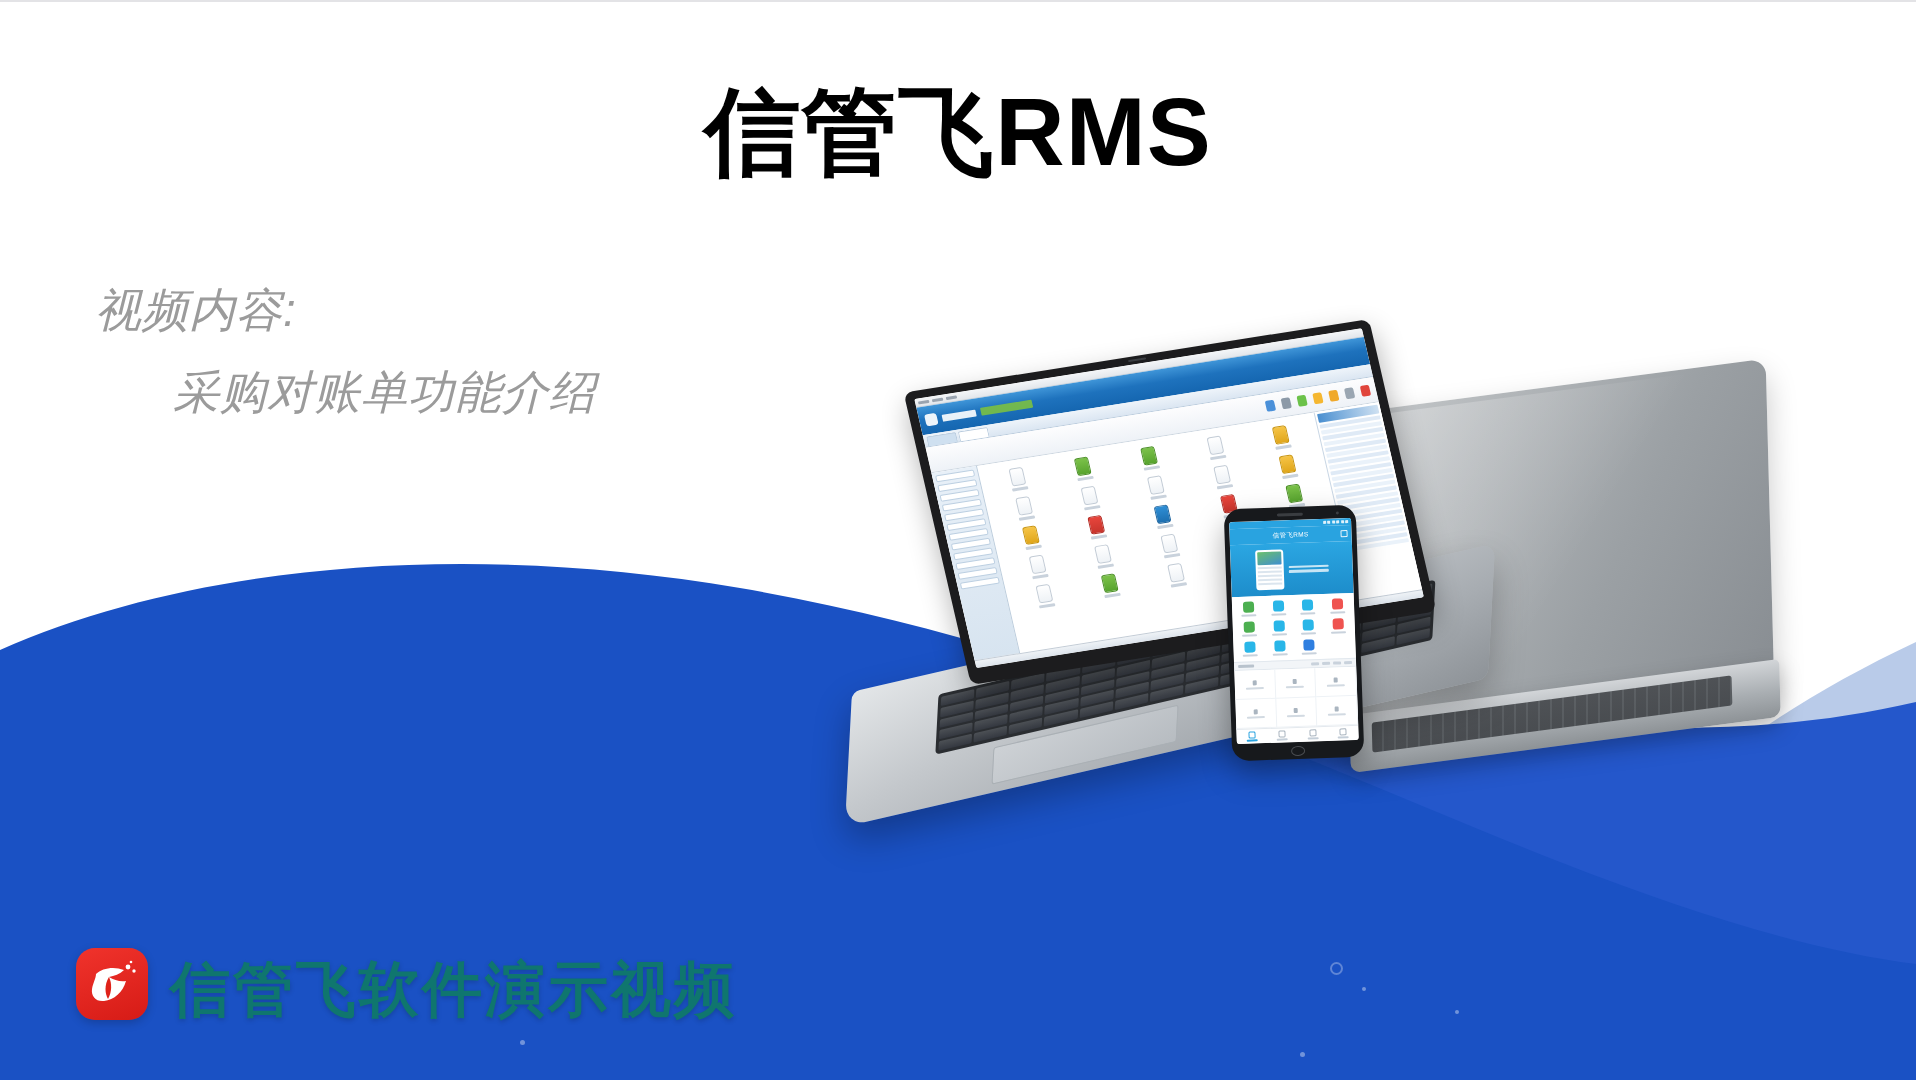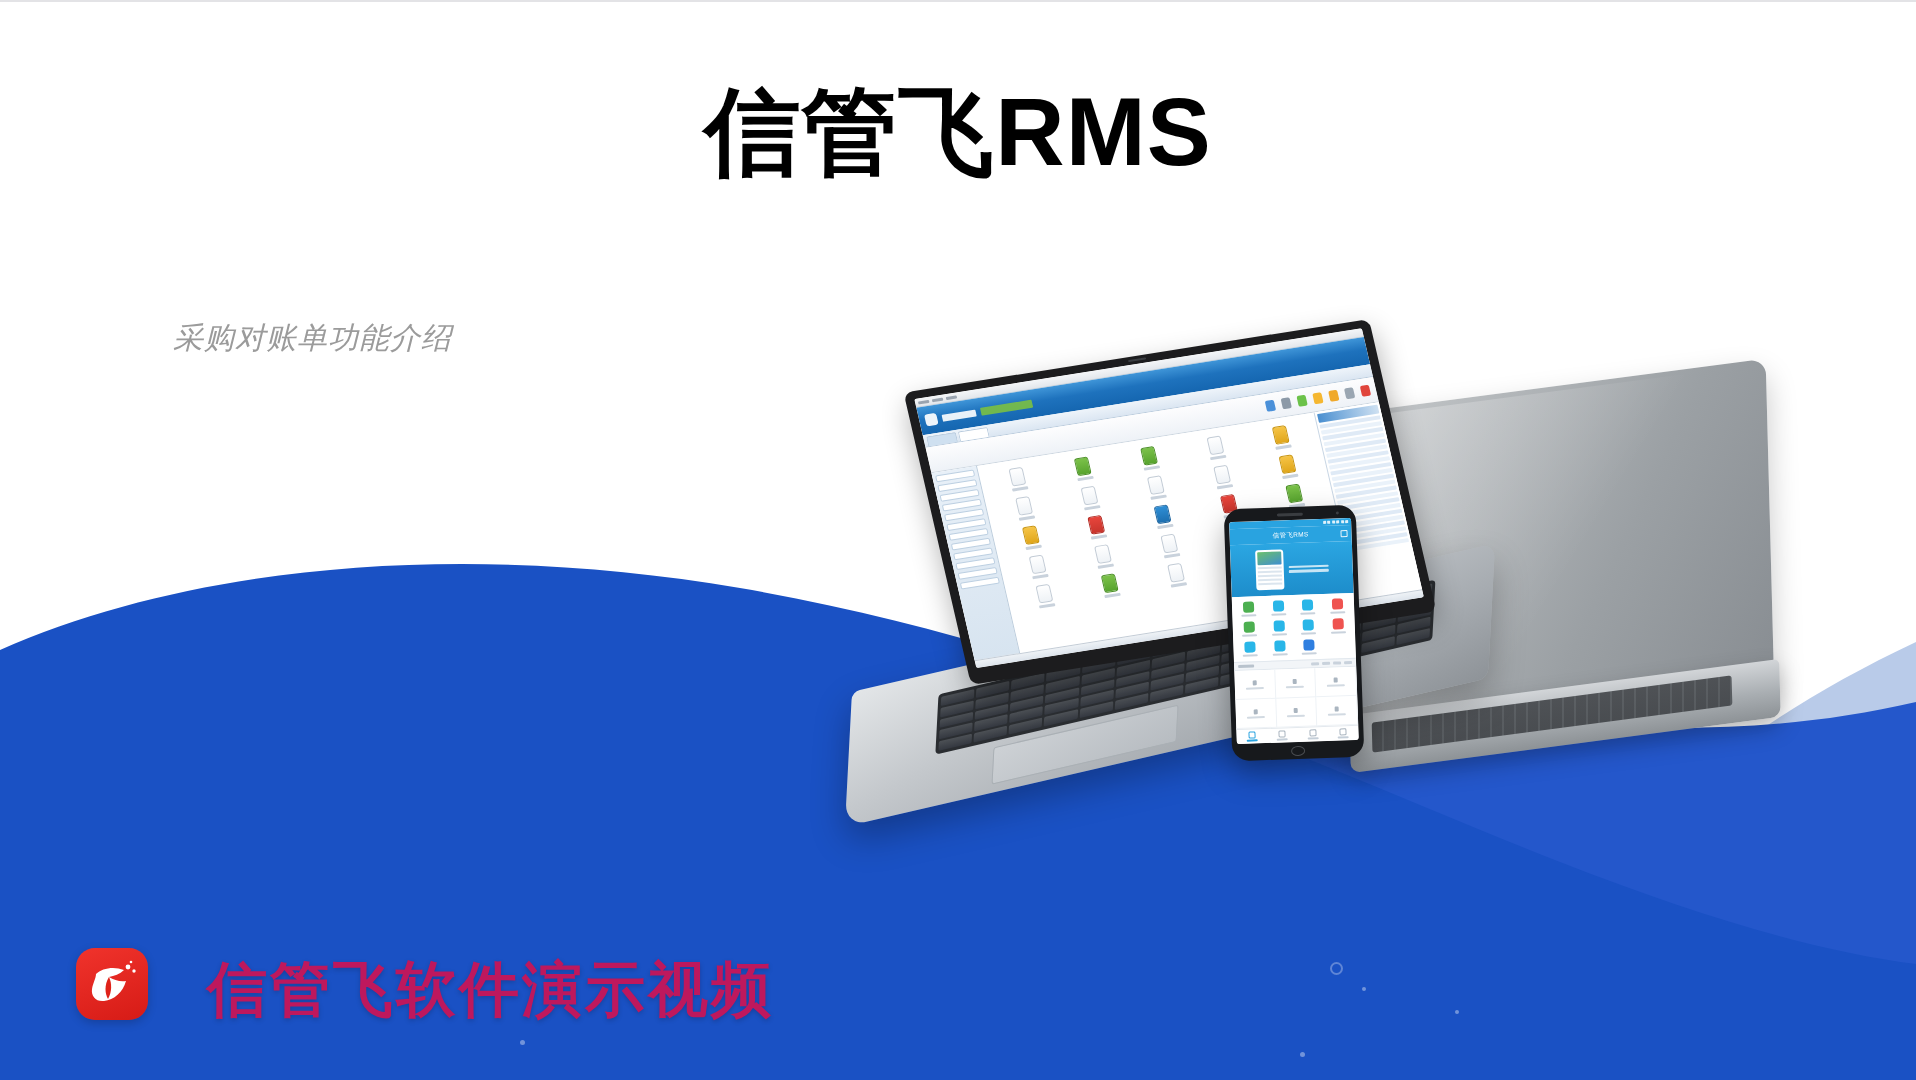--- a/index.html
+++ b/index.html
@@ -38,21 +38,21 @@
 
   
   #subtitle-block {
     position:absolute;
     left:95px; top:285px;
     color:#9b9b9b;
     font-style:italic;
     font-weight:500;
   }
   .sub-line1 { font-size:46px; line-height:1.0; letter-spacing:1px; }
-  .sub-line2 { font-size:30px; line-height:1.0; letter-spacing:1px; margin-top:36px; margin-left:78px; }
+  .sub-line2 { font-size:46px; line-height:1.0; letter-spacing:1px; margin-top:36px; margin-left:78px; }
 
   
   #devices { position:absolute; left:880px; top:385px; width:1036px; height:560px; }
 
   
   .back-laptop {
     position:absolute; left:450px; top:0px;
     width:440px; height:330px;
     background:linear-gradient(118deg,#c9ccce 0%,#b2b6b9 30%,#9ba0a4 62%,#888d92 100%);
     border-radius:10px 16px 8px 8px;
@@ -232,24 +232,23 @@
 
   #brand-logo{
     width:72px;height:72px;border-radius:19px;
     background:linear-gradient(160deg,#f0332c,#d61b16);
     position:relative;flex:none;
     box-shadow:0 3px 10px rgba(0,0,0,.2);
   }
   #brand-logo svg{position:absolute;left:0;top:0;}
 
   #brand-text{
-    font-size:60px;font-weight:bold;color:#be185d;
+    font-size:60px;font-weight:bold;color:#0f766e;
     letter-spacing:3px;line-height:1;white-space:nowrap;
     text-shadow:0 2px 5px rgba(0,0,0,.18);
-    margin-left:37px;
   }
   #tagline{
     font-size:25px;font-weight:bold;font-style:italic;
     color:#f2e318;letter-spacing:.5px;white-space:nowrap;
     padding-bottom:6px;
   }
 
   
   .dot{position:absolute;border-radius:50%;background:rgba(255,255,255,.38);}
   .ring{position:absolute;border-radius:50%;border:2px solid rgba(255,255,255,.30);}
@@ -264,20 +263,21 @@
     <path d="M1916,640 L1916,1080 L1470,1080 C1520,930 1660,760 1916,640 Z" fill="#b9cbe9"></path>
 
     <path d="M0,700 C320,640 700,610 1080,660 C1400,702 1660,760 1916,700 L1916,1080 L0,1080 Z" fill="#2457cb"></path>
 
     <path d="M0,648 C200,560 470,540 740,586 C1080,645 1330,770 1560,860 C1700,915 1820,950 1916,962 L1916,1080 L0,1080 Z" fill="#1a51c4"></path>
   </svg>
 
   <div id="title">信管飞RMS</div>
 
   <div id="subtitle-block">
+    <div class="sub-line1">视频内容:</div>
     <div class="sub-line2">采购对账单功能介绍</div>
   </div>
 
   <div id="devices">
 
     <div class="back-laptop"></div>
     <div class="back-laptop-base"></div>
     <div class="back-laptop-keys"></div>
 
     <div class="front-laptop">

